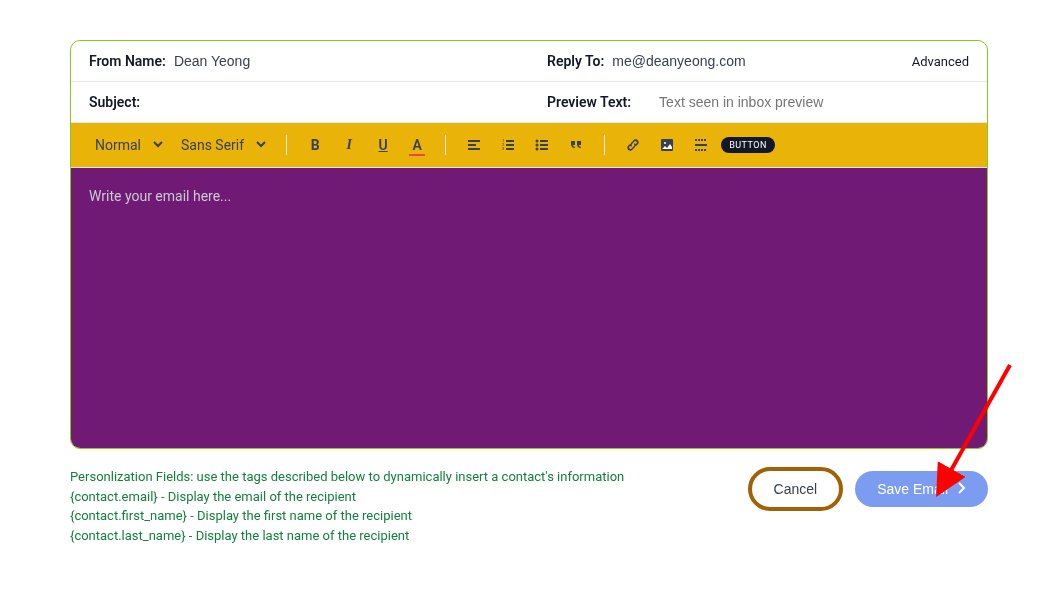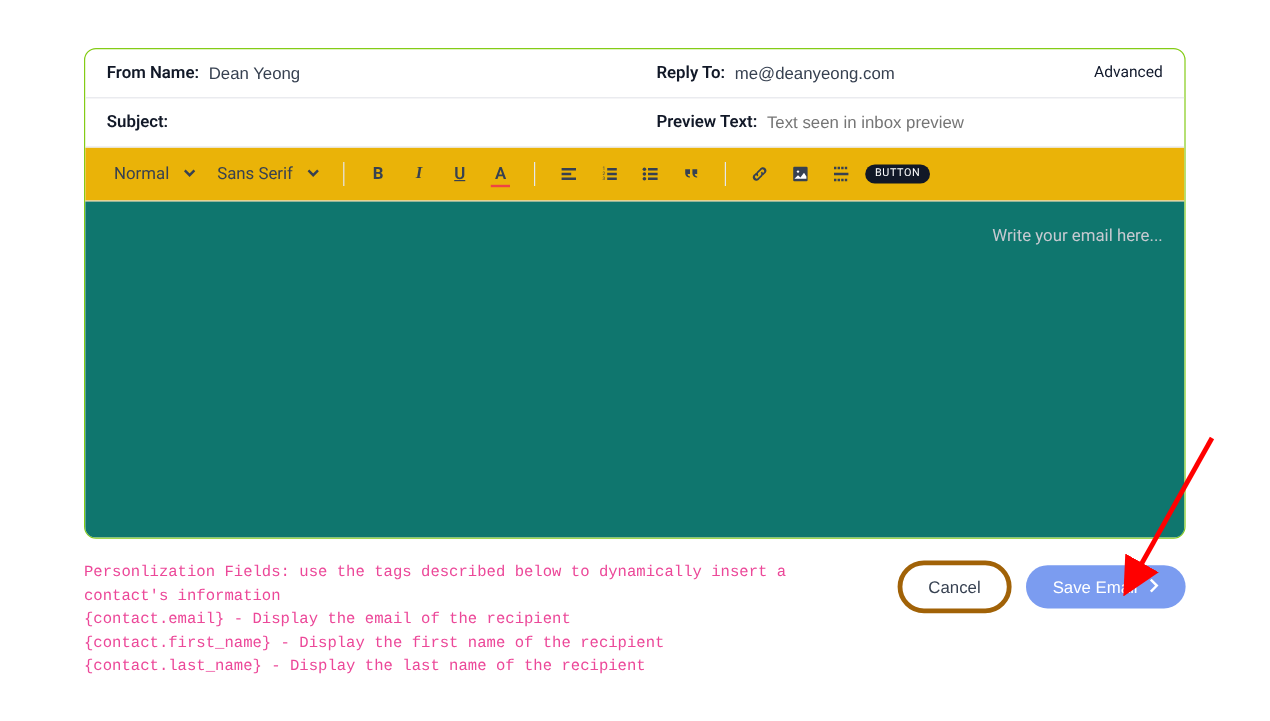--- a/index.html
+++ b/index.html
@@ -123,39 +123,37 @@
       font-size: 9px;
       font-weight: 400;
       padding: 3px 8px;
       border-radius: 10px;
       letter-spacing: 0.5px;
       cursor: pointer;
     }
     .editor-body {
       min-height: 280px;
       padding: 18px;
-      background: #0f766e;
-      text-align: right;
+      background: #701a75;
     }
     .editor-body .placeholder {
       color: #c7cad1;
       font-size: 14px;
     }
     .footer-area {
       display: flex;
       justify-content: space-between;
       align-items: flex-start;
       margin-top: 18px;
       gap: 20px;
     }
     .personalization {
-      color: #ec4899;
+      color: #15803d;
       font-size: 13px;
       line-height: 1.5;
-      font-family: Liberation Mono, monospace;
     }
     .action-buttons {
       display: flex;
       gap: 12px;
       align-items: center;
       flex-shrink: 0;
     }
     .btn-cancel {
       border: 4px solid #a16207;
       background: #fff;
@@ -202,21 +200,21 @@
     </div>
   </div>
 
   <div class="header-row">
     <div class="header-cell">
       <span class="header-label">Subject:</span>
       <input class="header-value" value="" style="">
     </div>
     <div class="header-cell">
       <span class="header-label">Preview Text:</span>
-      <input class="header-value header-placeholder" style="color: #0f766e;" placeholder="Text seen in inbox preview">
+      <input class="header-value header-placeholder" style="color: #0f766e; margin-left: 20px;" placeholder="Text seen in inbox preview">
     </div>
   </div>
 
   <div class="toolbar">
     <div class="toolbar-select">
       <span>Normal</span>
       <span class="chev">
         <svg width="10" height="10" viewBox="0 0 10 10">
             <path d="M1 3 L5 7 L9 3" stroke="#374151" stroke-width="2" fill="none"></path>
           </svg>

